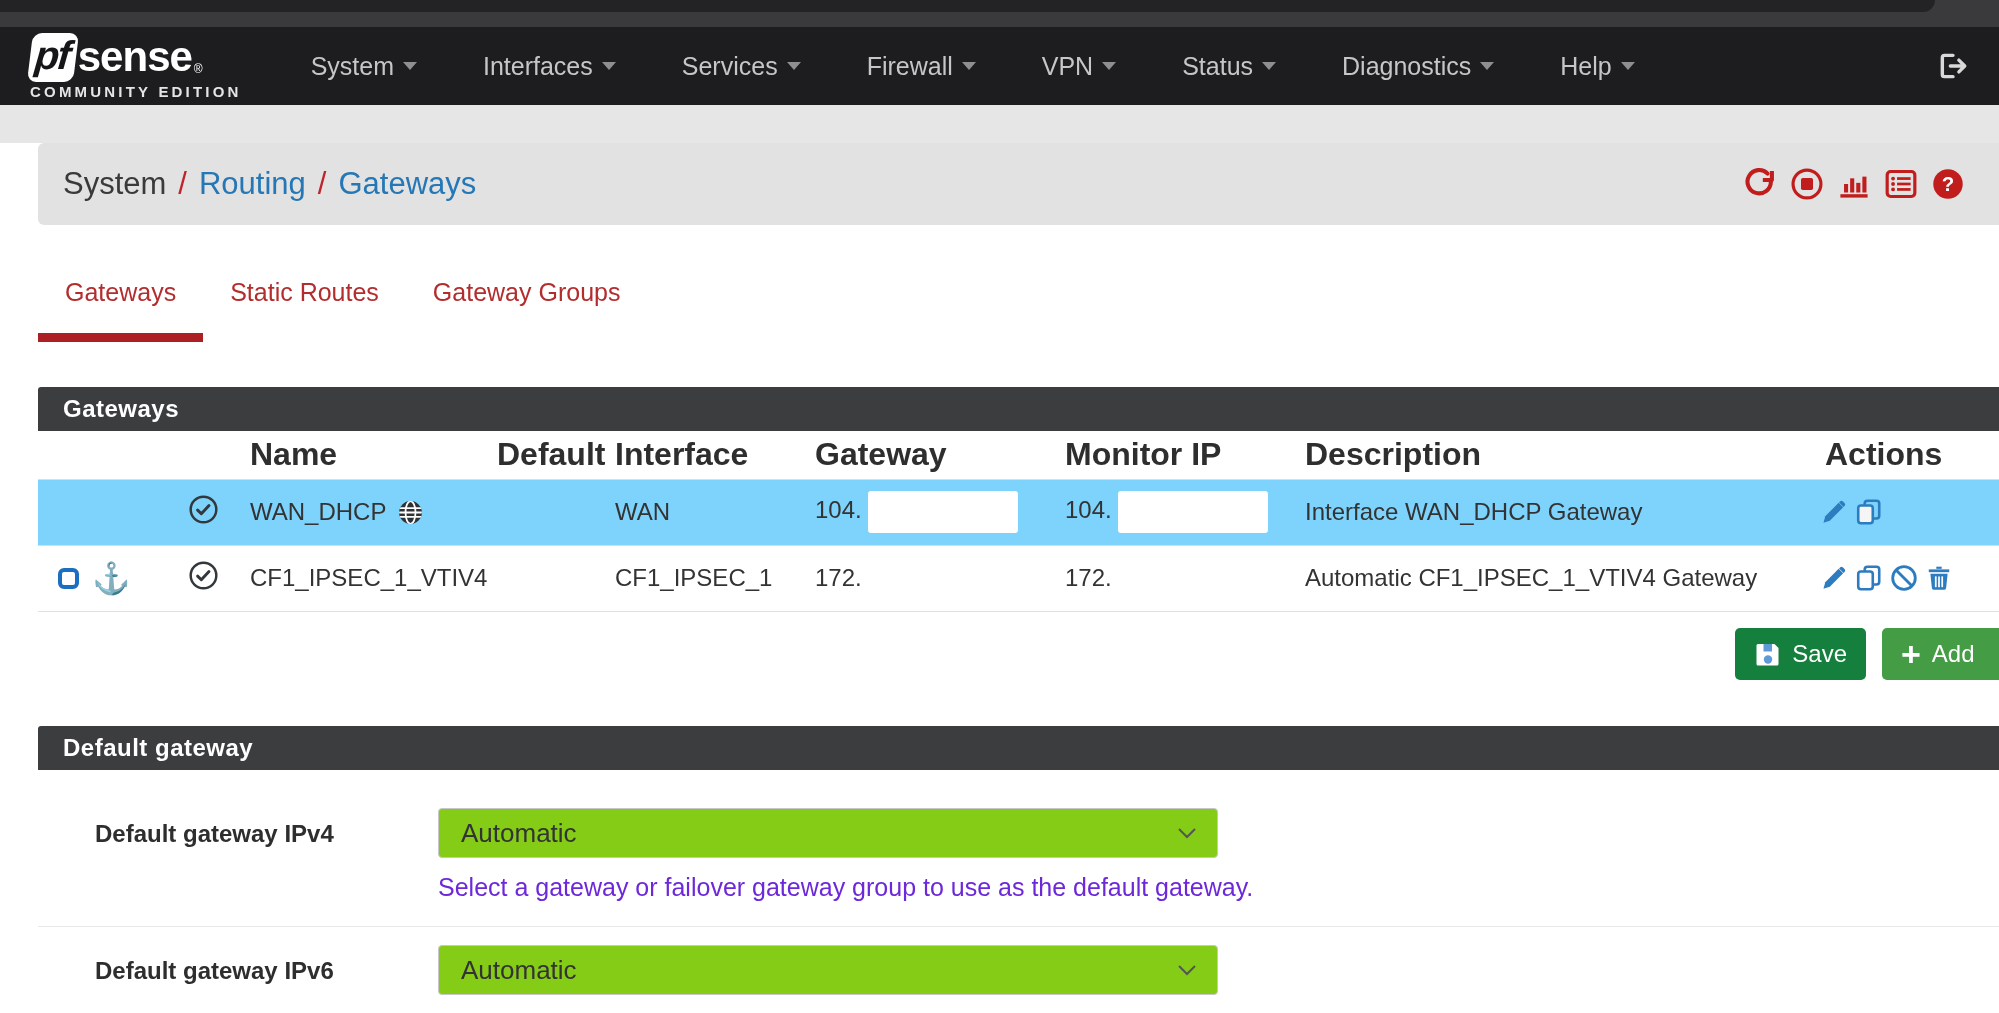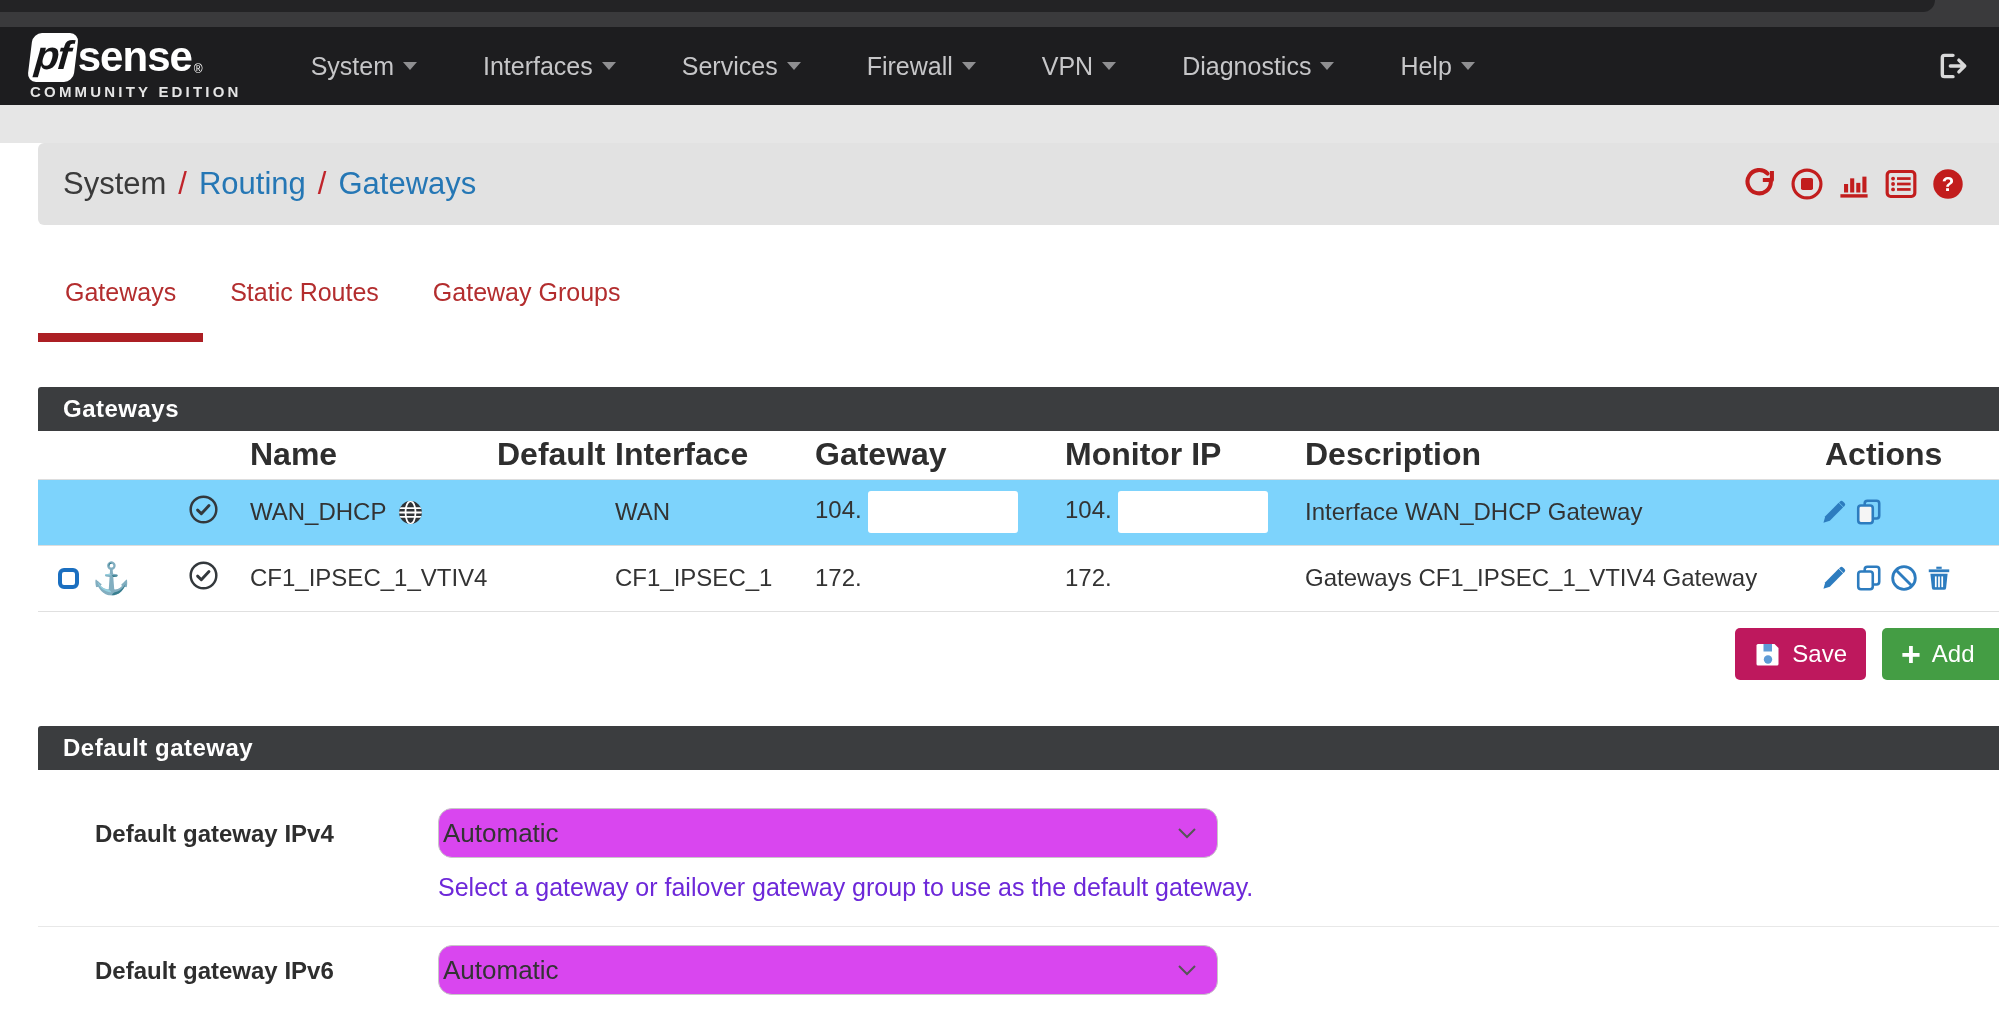--- a/index.html
+++ b/index.html
@@ -76,35 +76,35 @@
     border-radius:3px; vertical-align:middle; margin-left:6px; }
   .actions-cell { display:flex; align-items:center; gap:7px; }
   .actions-cell svg { cursor:pointer; display:block; }
 
   
   .btn-row { display:flex; justify-content:flex-end; align-items:center;
     margin-top:16px; gap:16px; }
   .btn { display:flex; align-items:center; gap:11px; height:52px; padding:0 19px;
     border:none; border-radius:5px; font-size:24px; color:#fff; cursor:pointer;
     font-family:"Liberation Sans", sans-serif; }
-  .btn-save { background:#be185d; }
+  .btn-save { background:#15803d; }
   .btn-add { background:#449d44; width:128px; }
   .plus-glyph { font-size:34px; font-weight:bold; line-height:0; }
 
   
   .dg-panel { margin-top:46px; }
   .dg-body { background:#fff; padding:20px 0 0 0; }
   .dg-row { display:flex; align-items:flex-start; padding:18px 0 24px 57px; }
   .dg-row + .dg-row { border-top:1px solid #e8e8e8; }
   .dg-label { width:285px; font-size:24px; font-weight:bold; color:#2e2e2e;
     padding-top:12px; }
   .dg-control { margin-left:58px; }
-  .select { width:780px; height:50px; border:1px solid #c7c7c7; border-radius:14px;
-    display:flex; align-items:center; padding:0 20px 0 4px; font-size:26px;
-    color:#333; cursor:pointer; background:#d946ef; justify-content:space-between; }
+  .select { width:780px; height:50px; border:1px solid #c7c7c7; border-radius:4px;
+    display:flex; align-items:center; padding:0 20px 0 22px; font-size:26px;
+    color:#333; cursor:pointer; background:#84cc16; justify-content:space-between; }
   .help-text { margin-top:15px; font-size:25px; color:#6d28d9; }
 </style>
 </head>
 <body>
 
 <div class="chrome">
   <div class="chrome-tab"></div>
 </div>
 
 <div class="navbar">
@@ -128,20 +128,24 @@
     <div class="nav-item">
         <span>Services</span>
         <span class="caret"></span>
       </div>
     <div class="nav-item">
         <span>Firewall</span>
         <span class="caret"></span>
       </div>
     <div class="nav-item">
         <span>VPN</span>
+        <span class="caret"></span>
+      </div>
+    <div class="nav-item">
+        <span>Status</span>
         <span class="caret"></span>
       </div>
     <div class="nav-item">
         <span>Diagnostics</span>
         <span class="caret"></span>
       </div>
     <div class="nav-item">
         <span>Help</span>
         <span class="caret"></span>
       </div>
@@ -288,21 +292,21 @@
                 <svg width="31" height="31" viewBox="0 0 30 30">
                   <circle cx="15" cy="15" r="12.4" fill="none" stroke="#33383c" stroke-width="2.4"></circle>
                   <path d="M9.3 15.6 l3.6 3.6 7.4-8" stroke="#33383c" stroke-width="2.8" fill="none" stroke-linecap="round" stroke-linejoin="round"></path>
                 </svg>
               </td>
               <td>CF1_IPSEC_1_VTIV4</td>
               <td class="col-default"></td>
               <td>CF1_IPSEC_1</td>
               <td>172.</td>
               <td>172.</td>
-              <td>Gateways CF1_IPSEC_1_VTIV4 Gateway</td>
+              <td>Automatic CF1_IPSEC_1_VTIV4 Gateway</td>
               <td>
                 <div class="actions-cell">
                   <svg width="28" height="28" viewBox="0 0 26 26">
                     <path d="M3.2 23 l1.7-6 L17.3 4.5 l4.2 4.2 L9.1 21.1 z" fill="#2d7cbf"></path>
                     <path d="M18.6 3.2 a1.9 1.9 0 0 1 2.7 0 l1.5 1.5 a1.9 1.9 0 0 1 0 2.7 l-0.9 0.9 -4.2-4.2 z" fill="#2d7cbf"></path>
                   </svg>
                   <svg width="28" height="28" viewBox="0 0 26 26">
                     <rect x="9" y="2.5" width="13.5" height="16.5" rx="2.5" fill="none" stroke="#2d7cbf" stroke-width="2.4"></rect>
                     <rect x="3" y="7" width="13.5" height="16.5" rx="2.5" fill="#fff" stroke="#2d7cbf" stroke-width="2.4"></rect>
                   </svg>

